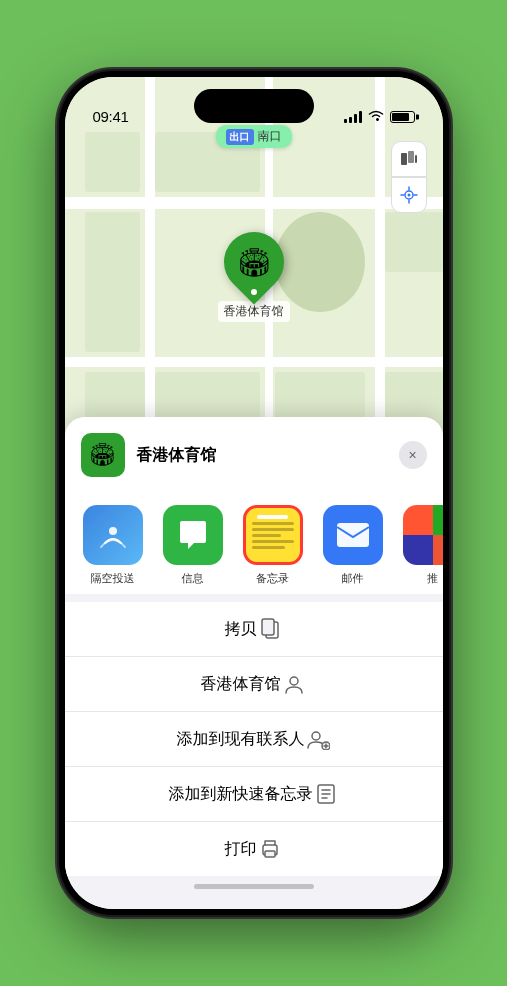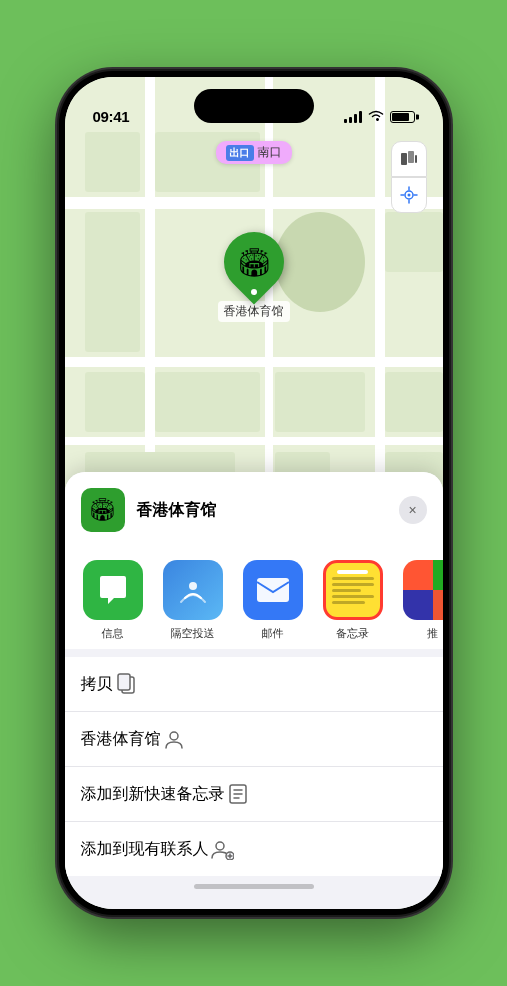--- a/index.html
+++ b/index.html
@@ -46,21 +46,21 @@
       top: 0; left: 0; right: 0;
       height: 54px;
       display: flex;
       align-items: flex-end;
       justify-content: space-between;
       padding: 0 28px 6px;
       z-index: 50;
     }
     .status-time {
       font-size: 15px;
-      font-weight: 700;
+      font-weight: 400;
       color: #000;
       letter-spacing: -0.3px;
     }
     .status-icons {
       display: flex;
       align-items: center;
       gap: 6px;
     }
     .signal-bars {
       display: flex;
@@ -158,24 +158,24 @@
       justify-content: center;
       font-size: 18px;
       color: #555;
       cursor: pointer;
       border: 0.5px solid #ddd;
     }
     .map-btn:first-child { border-radius: 10px 10px 0 0; }
     .map-btn:last-child { border-radius: 0 0 10px 10px; }
     .location-label {
       position: absolute;
-      top: 64px;
+      top: 48px;
       left: 50%;
       transform: translateX(-50%);
-      background: #f0abfc;
+      background: #86efac;
       padding: 3px 10px;
       border-radius: 10px;
       font-size: 12px;
       color: #333;
       white-space: nowrap;
       box-shadow: 0 1px 4px rgba(0,0,0,0.15);
       display: flex;
       align-items: center;
       gap: 4px;
     }
@@ -325,21 +325,21 @@
       height: 8px;
       background: #f2f2f7;
     }
     
     .action-list {
       background: #fff;
     }
     .action-item {
       display: flex;
       align-items: center;
-      justify-content: flex-start;
+      justify-content: center;
       padding: 14px 16px;
       border-bottom: 0.5px solid #e5e5ea;
       cursor: pointer;
     }
     .action-item:last-child { border-bottom: none; }
     .action-text {
       font-size: 16px;
       color: #000;
     }
     .action-icon-right {
@@ -443,59 +443,59 @@
         <div class="venue-icon">🏟</div>
         <div class="venue-info">
           <div class="venue-name">香港体育馆</div>
         </div>
         <div class="close-btn">×</div>
       </div>
 
       <div class="share-row">
 
         <div class="share-item">
-          <div class="share-icon messages">
-            <svg width="34" height="32" viewBox="0 0 34 32" fill="none">
-              <path d="M4 4 Q4 2 6 2 L28 2 Q30 2 30 4 L30 22 Q30 24 28 24 L18 24 L12 30 L12 24 L6 24 Q4 24 4 22 Z" fill="white"></path>
-            </svg>
-          </div>
-          <span class="share-label">信息</span>
-        </div>
-
-        <div class="share-item">
           <div class="share-icon airdrop">
             <svg width="32" height="32" viewBox="0 0 32 32" fill="none">
               <circle cx="16" cy="12" r="4" fill="white" opacity="0.9"></circle>
               <path d="M8 24 Q16 16 24 24" stroke="white" stroke-width="2" fill="none" stroke-linecap="round"></path>
               <path d="M4 28 Q16 14 28 28" stroke="white" stroke-width="2" fill="none" stroke-linecap="round" opacity="0.6"></path>
             </svg>
           </div>
           <span class="share-label">隔空投送</span>
         </div>
 
         <div class="share-item">
-          <div class="share-icon mail">
-            <svg width="36" height="28" viewBox="0 0 36 28" fill="none">
-              <rect x="2" y="2" width="32" height="24" rx="3" fill="white" opacity="0.95"></rect>
-              <path d="M2 6 L18 16 L34 6" stroke="#3478f6" stroke-width="2" fill="none"></path>
-            </svg>
-          </div>
-          <span class="share-label">邮件</span>
+          <div class="share-icon messages">
+            <svg width="34" height="32" viewBox="0 0 34 32" fill="none">
+              <path d="M4 4 Q4 2 6 2 L28 2 Q30 2 30 4 L30 22 Q30 24 28 24 L18 24 L12 30 L12 24 L6 24 Q4 24 4 22 Z" fill="white"></path>
+            </svg>
+          </div>
+          <span class="share-label">信息</span>
         </div>
 
         <div class="share-item" style="position:relative;">
           <div style="position:relative;width:60px;height:60px;border-radius:14px;background:#ffe033;border:3px solid #ff3b30;display:flex;flex-direction:column;padding:7px 6px 5px;gap:3px;box-sizing:border-box;">
             <div style="height:4px;background:#fff;border-radius:2px;width:75%;align-self:center;"></div>
             <div style="height:3px;background:rgba(0,0,0,0.25);border-radius:2px;"></div>
             <div style="height:3px;background:rgba(0,0,0,0.25);border-radius:2px;"></div>
             <div style="height:3px;background:rgba(0,0,0,0.25);border-radius:2px;width:70%;"></div>
             <div style="height:3px;background:rgba(0,0,0,0.25);border-radius:2px;"></div>
             <div style="height:3px;background:rgba(0,0,0,0.25);border-radius:2px;width:80%;"></div>
           </div>
           <span class="share-label">备忘录</span>
+        </div>
+
+        <div class="share-item">
+          <div class="share-icon mail">
+            <svg width="36" height="28" viewBox="0 0 36 28" fill="none">
+              <rect x="2" y="2" width="32" height="24" rx="3" fill="white" opacity="0.95"></rect>
+              <path d="M2 6 L18 16 L34 6" stroke="#3478f6" stroke-width="2" fill="none"></path>
+            </svg>
+          </div>
+          <span class="share-label">邮件</span>
         </div>
 
         <div class="share-item">
           <div style="width:60px;height:60px;border-radius:14px;overflow:hidden;display:flex;flex-direction:column;">
             <div style="height:30px;display:flex;">
               <div style="flex:1;background:#f53;display:flex;align-items:center;justify-content:center;"></div>
               <div style="flex:1;background:#2a2;display:flex;align-items:center;justify-content:center;"></div>
             </div>
             <div style="height:30px;display:flex;">
               <div style="flex:1;background:#33a;display:flex;align-items:center;justify-content:center;"></div>
@@ -524,41 +524,51 @@
           <span class="action-text">香港体育馆</span>
           <div class="action-icon-right">
             <svg width="22" height="22" viewBox="0 0 22 22" fill="none">
               <circle cx="11" cy="8" r="4" stroke="#666" stroke-width="1.5"></circle>
               <path d="M3 20 Q3 14 11 14 Q19 14 19 20" stroke="#666" stroke-width="1.5" stroke-linecap="round" fill="none"></path>
             </svg>
           </div>
         </div>
 
         <div class="action-item">
-          <span class="action-text">添加到新快速备忘录</span>
-          <div class="action-icon-right">
-            <svg width="22" height="22" viewBox="0 0 22 22" fill="none">
-              <rect x="3" y="2" width="16" height="18" rx="2" stroke="#666" stroke-width="1.5"></rect>
-              <path d="M7 7h8M7 11h8M7 15h5" stroke="#666" stroke-width="1.5" stroke-linecap="round"></path>
-            </svg>
-          </div>
-        </div>
-
-        <div class="action-item">
           <span class="action-text">添加到现有联系人</span>
           <div class="action-icon-right">
             <svg width="24" height="22" viewBox="0 0 24 22" fill="none">
               <circle cx="10" cy="8" r="4" stroke="#666" stroke-width="1.5"></circle>
               <path d="M2 20 Q2 14 10 14 Q16 14 18 17" stroke="#666" stroke-width="1.5" stroke-linecap="round" fill="none"></path>
               <circle cx="20" cy="18" r="4" fill="#f2f2f7" stroke="#666" stroke-width="1.5"></circle>
               <path d="M18 18h4M20 16v4" stroke="#666" stroke-width="1.5" stroke-linecap="round"></path>
             </svg>
           </div>
         </div>
 
+        <div class="action-item">
+          <span class="action-text">添加到新快速备忘录</span>
+          <div class="action-icon-right">
+            <svg width="22" height="22" viewBox="0 0 22 22" fill="none">
+              <rect x="3" y="2" width="16" height="18" rx="2" stroke="#666" stroke-width="1.5"></rect>
+              <path d="M7 7h8M7 11h8M7 15h5" stroke="#666" stroke-width="1.5" stroke-linecap="round"></path>
+            </svg>
+          </div>
+        </div>
+
+        <div class="action-item" style="border-bottom:none;">
+          <span class="action-text">打印</span>
+          <div class="action-icon-right">
+            <svg width="22" height="20" viewBox="0 0 22 20" fill="none">
+              <rect x="4" y="6" width="14" height="10" rx="2" stroke="#666" stroke-width="1.5"></rect>
+              <rect x="6" y="12" width="10" height="6" rx="1" stroke="#666" stroke-width="1.5" fill="#f2f2f7"></rect>
+              <path d="M6 6V2h10v4" stroke="#666" stroke-width="1.5" stroke-linecap="round" stroke-linejoin="round"></path>
+            </svg>
+          </div>
+        </div>
       </div>
 
       <div style="display:flex;justify-content:center;padding-top:8px;">
         <div style="width:120px;height:5px;background:#000;border-radius:3px;opacity:0.2;"></div>
       </div>
     </div>
   </div>
 </div>
 
 </body></html>

